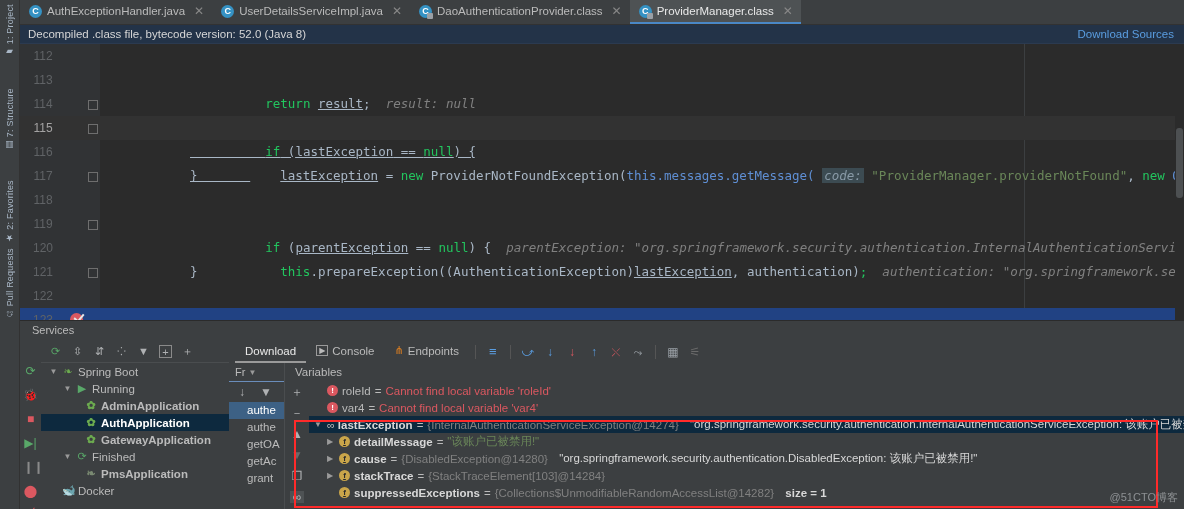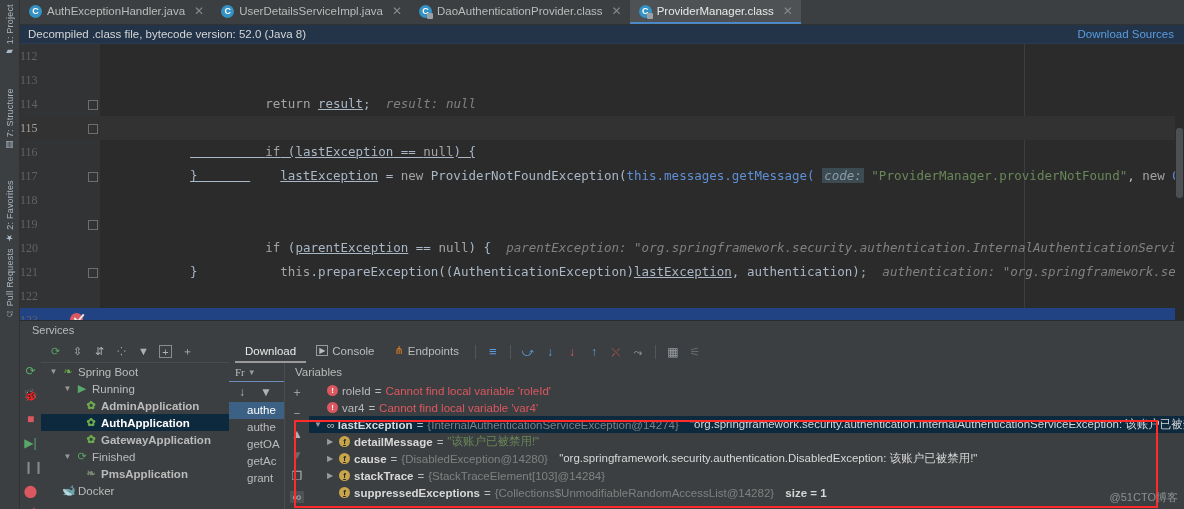--- a/index.html
+++ b/index.html
@@ -71,22 +71,22 @@
   }
   .foldstrip {
     position: absolute; left: 66px; top: 0; width: 14px; height: 100%;
     background: #313335;
   }
   .code-rows { position: absolute; left: 0; top: 0; right: 0; }
   .row { position: relative; height: 24px; line-height: 24px; white-space: nowrap; }
   .row.hl { background: #214283; }
   .row.cur { background: #323232; }
   .lnum {
-    position: absolute; left: 0; width: 46px; text-align: left;
-    color: #606366; font-family: Liberation Serif, serif; font-size: 12px;
+    position: absolute; left: 0; width: 46px; text-align: center;
+    color: #606366; font-family: Liberation Sans, sans-serif; font-size: 12px;
   }
   .row.cur .lnum { color: #a4a3a3; }
   .hlbar { position: absolute; left: 66px; width: 1118px; height: 24px; background: #214283; }
   .fold {
     position: absolute; left: 68px; width: 10px; top: 7px;
     color: #8a8a8a; font-size: 9px; text-align: center; line-height: 10px;
   }
   .fold.box { border: 1px solid #6e6e6e; height: 10px; }
   .bp {
     position: absolute; left: 50px; top: 5px; width: 13px; height: 13px;
@@ -95,21 +95,21 @@
   .bp::after {
     content: ""; position: absolute; left: 4px; top: 1px;
     width: 8px; height: 4px; border-left: 2px solid #e8e8e8;
     border-bottom: 2px solid #e8e8e8; transform: rotate(-50deg);
   }
   .ctext {
     position: absolute; left: 86px; top: 0;
     font-family: "DejaVu Sans Mono", monospace; font-size: 12.5px;
     color: #a9b7c6; white-space: pre;
   }
-  .kw { color: #a3a3a3; text-align: center; }
+  .kw { color: #22c55e; text-align: center; }
   .fld { color: #9876aa; text-decoration: underline; }
   .var { color: #a9b7c6; text-decoration: underline; }
   .str { color: #6a8759; }
   .inl { color: #808080; font-style: italic; }
   .chip { background: #3c4b52; color: #8a9ba8; font-style: italic; padding: 0 2px; }
   .meth { color: #5f8fd4; }
   .plain { color: #a9b7c6; }
   .vline { position: absolute; top: 0; width: 1px; height: 276px; background: #3c3f41; }
 
   
@@ -156,21 +156,21 @@
   .dtab.active { color: #e8e8e8; border-bottom-color: #9a9a9a; }
   .dsep { width: 1px; height: 14px; background: #555; margin: 0 6px; }
   .dbtn { width: 16px; height: 16px; margin: 0 3px; position: relative; }
 
   .dbg-body { position: absolute; left: 0; top: 23px; right: 0; bottom: 0; display: flex; }
   .frames {
     width: 56px; background: #3c3f41; position: relative; overflow: hidden;
     border-right: 1px solid #4a4d4f;
   }
   .frames-hdr { height: 19px; display: flex; align-items: center; gap: 3px; padding-left: 6px;
-    font-size: 11px; color: #bbbbbb; border-bottom: 1px solid #6a8dbb; font-family: Liberation Serif, serif; }
+    font-size: 11px; color: #bbbbbb; border-bottom: 1px solid #6a8dbb; }
   .frames-tb { height: 20px; display: flex; align-items: center; gap: 10px; padding-left: 6px; }
   .frow { height: 17px; line-height: 17px; padding-left: 18px; font-size: 11.5px;
     color: #bbbbbb; white-space: nowrap; overflow: hidden; }
   .frow.sel { background: #3d6185; color: #fff; }
 
   .varspane { flex: 1; background: #3c3f41; position: relative; }
   .vars-hdr { height: 19px; line-height: 19px; padding-left: 10px; font-size: 11.5px; color: #bbbbbb; }
   .vtoolcol {
     position: absolute; left: 0; top: 19px; width: 24px; bottom: 0;
     display: flex; flex-direction: column; align-items: center; gap: 9px; padding-top: 4px;

